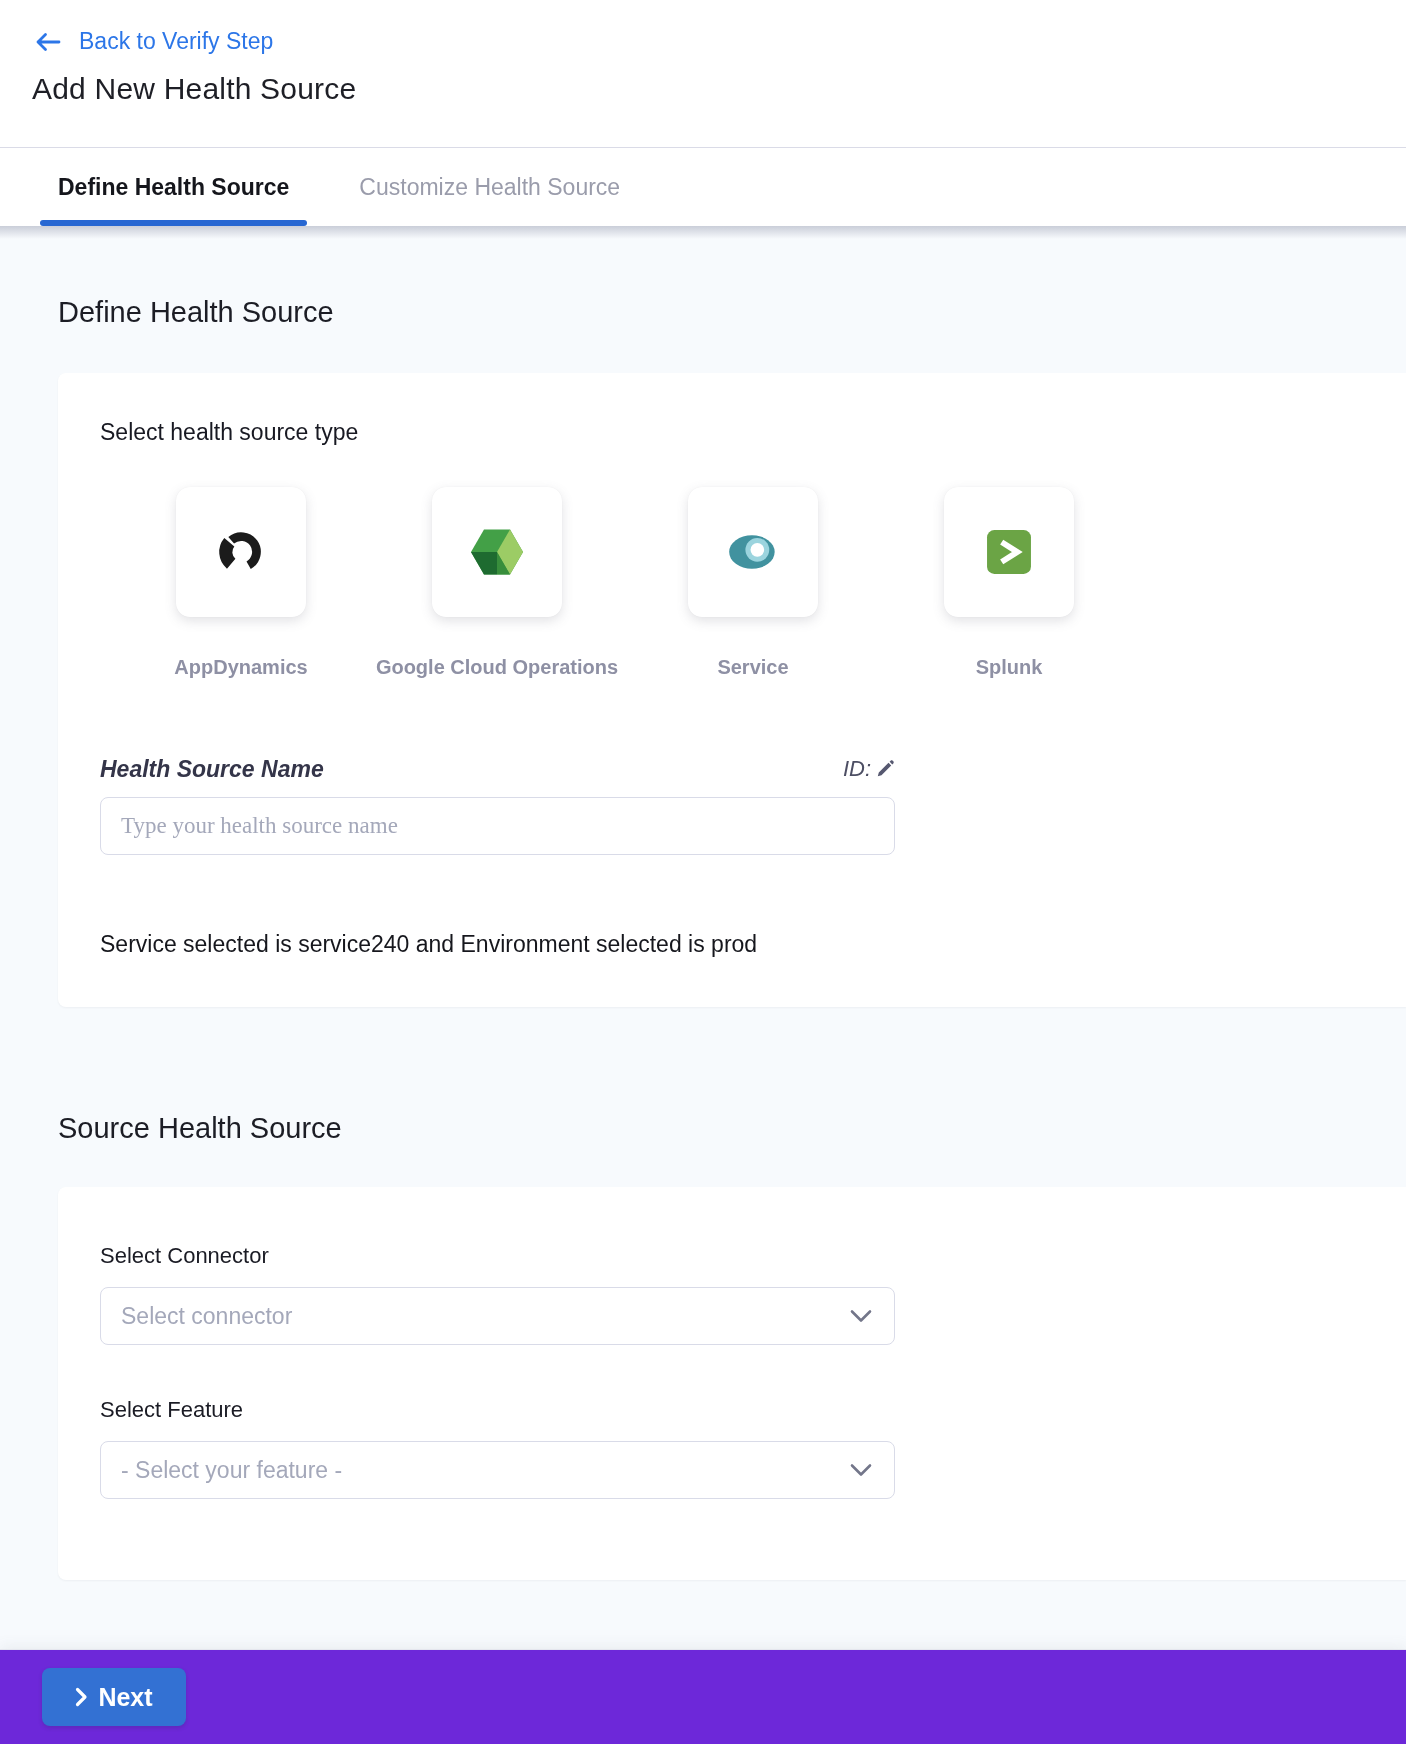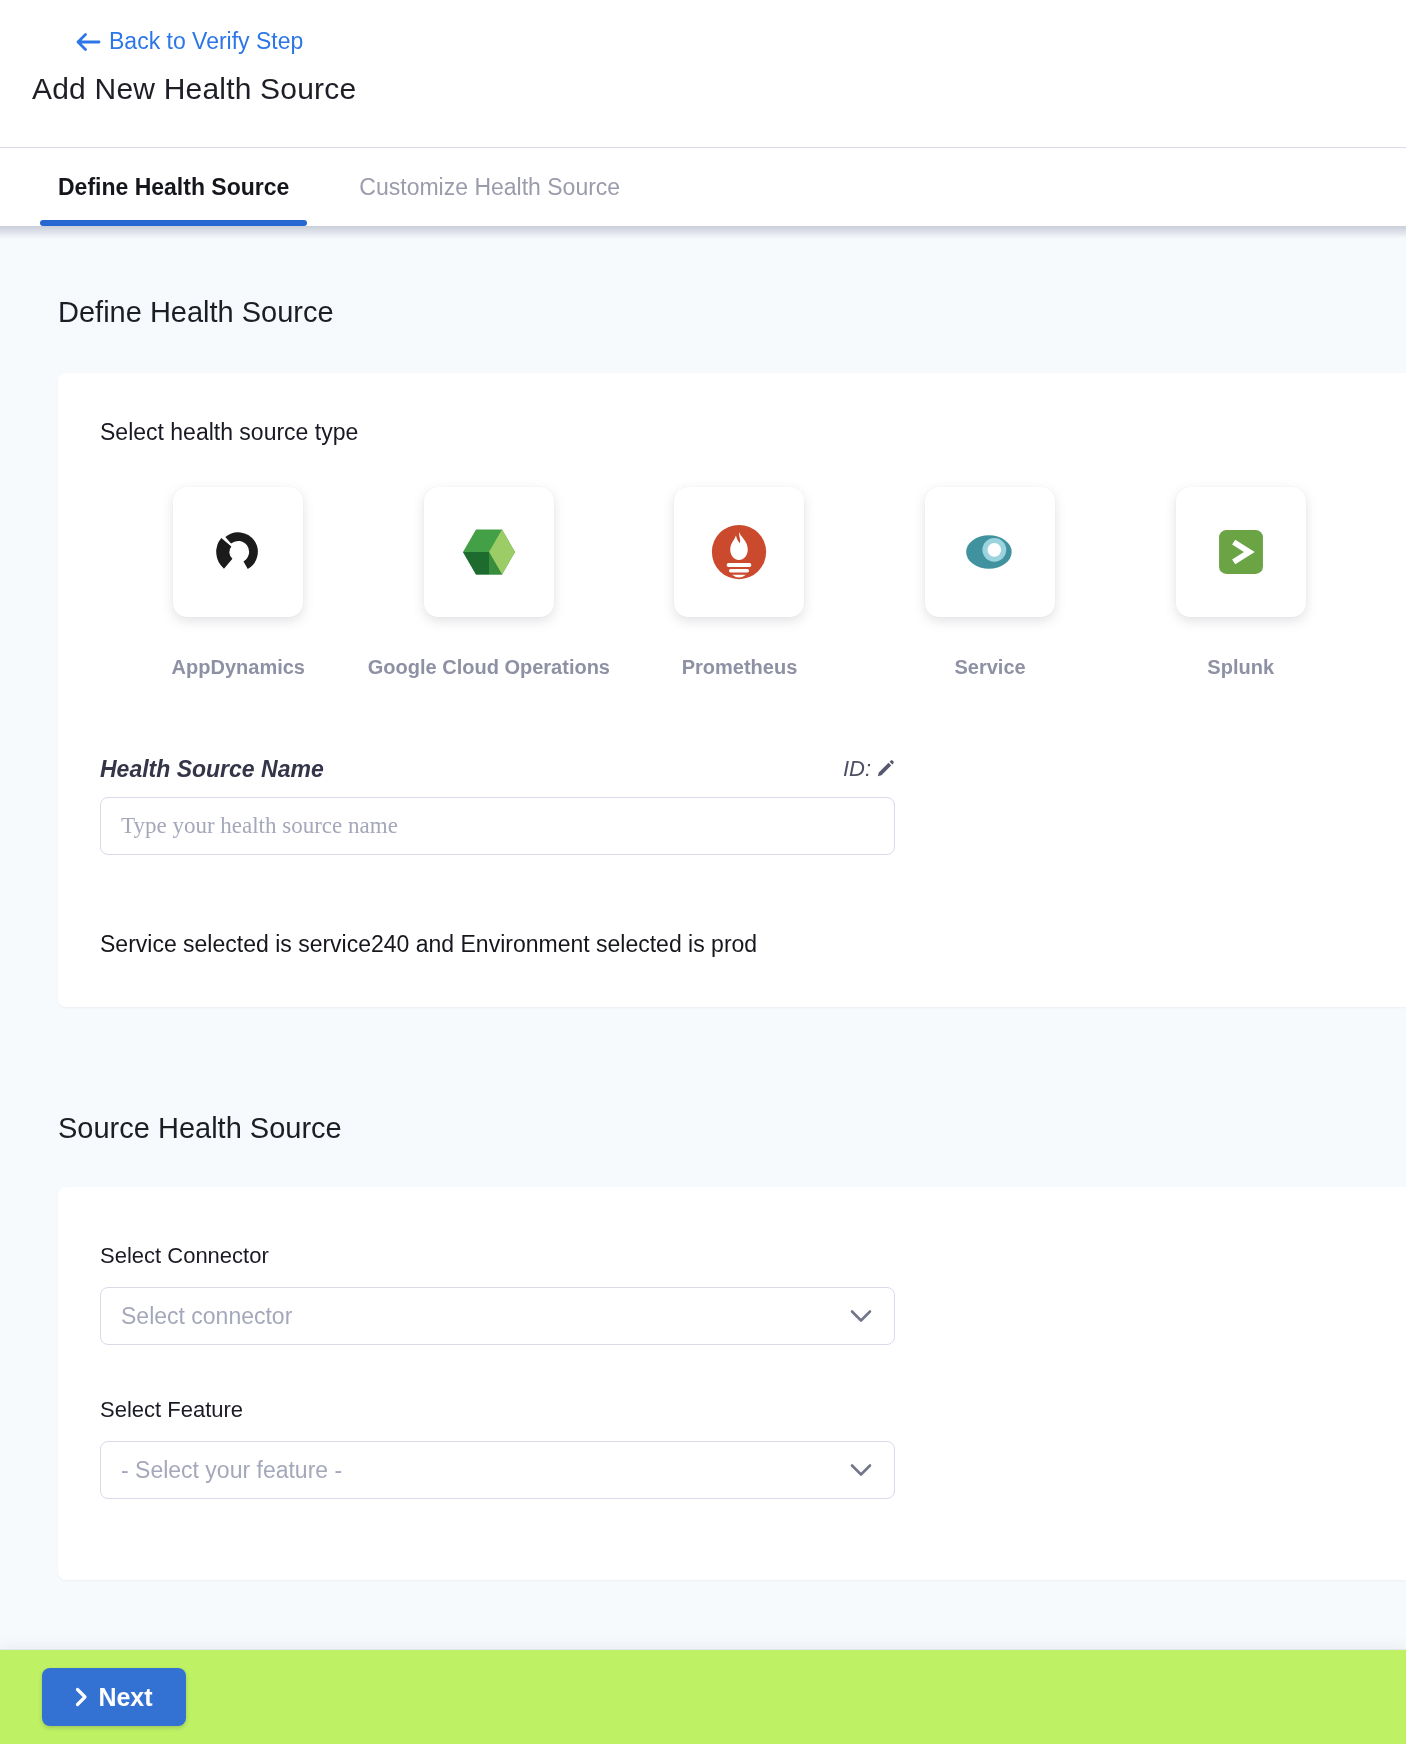--- a/index.html
+++ b/index.html
@@ -1,21 +1,21 @@
 <!DOCTYPE html>
 <html><head>
 <meta charset="utf-8">
 <style>
   * { margin:0; padding:0; box-sizing:border-box; }
   html,body { width:1406px; height:1744px; background:#f7fafd; font-family:"Liberation Sans", sans-serif; overflow:hidden; }
   body { position:relative; }
 
   
   .header { background:#fff; height:148px; border-bottom:1px solid #dadbe7; }
-  .back-row { display:flex; align-items:center; gap:8px; padding:28px 0 0 34px; cursor:pointer; width:max-content;margin-left:40px; }
+  .back-row { display:flex; align-items:center; gap:18px; padding:28px 0 0 34px; cursor:pointer; width:max-content; }
   .back-label { color:#2c76e8; font-size:23px; font-weight:500; }
   .page-title { margin:17px 0 0 32px; font-size:30px; font-weight:400; color:#1e1f26; letter-spacing:.2px; }
 
   
   .tabbar { background:#fff; height:78px; display:flex; align-items:stretch; }
   .tab { position:relative; display:flex; align-items:center; padding:0 18px; cursor:pointer; }
   .tab:first-child { margin-left:40px; }
   .tab + .tab { margin-left:34px; }
   .tab-label { font-size:23px; }
   .tab.active .tab-label { color:#15161c; font-weight:700; }
@@ -56,21 +56,21 @@
   .selection-note { margin-top:76px; font-size:23px; line-height:26px; color:#16171d; }
 
   .field-label { font-size:22px; line-height:26px; color:#1a1b24; }
   .field-label.second { margin-top:52px; }
   .select-box { position:relative; width:795px; height:58px; margin-top:18px; border:1px solid #d9dbe8; border-radius:8px;
                 background:#fff; display:flex; align-items:center; padding:0 56px 0 20px; cursor:pointer; }
   .select-placeholder { font-size:23px; color:#a4a8ba; }
   .select-chevron { position:absolute; right:22px; top:50%; transform:translateY(-50%); }
 
   
-  .footer { position:absolute; left:0; bottom:0; width:100%; height:94px; background:#bef264;
+  .footer { position:absolute; left:0; bottom:0; width:100%; height:94px; background:#6d28d9;
             box-shadow:0 -1px 0 #e4e6ee, 0 -5px 12px rgba(96,97,112,0.08); }
   .next-btn { margin:18px 0 0 42px; width:144px; height:58px; background:#3371d3; border:none; border-radius:8px;
               display:flex; align-items:center; justify-content:center; gap:10px; cursor:pointer;
               box-shadow:0 2px 4px rgba(40,41,61,0.2); }
   .next-label { color:#fff; font-size:25px; font-weight:600; font-family:"Liberation Sans", sans-serif; }
 </style>
 </head>
 <body>
 
 <div class="header">
@@ -116,32 +116,20 @@
         <svg width="52" height="52" viewBox="0 0 44 44">
           <polygon points="0,22 11,3 33,3 44,22 33,41 11,41" fill="#43a047"></polygon>
           <polygon points="0,22 22,22 22,41 11,41" fill="#1e6b30"></polygon>
           <polygon points="22,22 33,3 44,22 33,41" fill="#9ccc65"></polygon>
           <polygon points="22,22 22,41 33,41" fill="#388e3c"></polygon>
         </svg>
       </div>
       <div class="hs-name">Google Cloud Operations</div>
     </div>
 
-    <div class="hs-col">
-      <div class="hs-tile">
-        <svg width="56" height="56" viewBox="0 0 64 64">
-          <circle cx="32" cy="32" r="31" fill="#cb4a2e"></circle>
-          <path d="M32 9 C34 15 42 19 42 29 C42 36 37.5 41 32 41 C26.5 41 22 36 22 29 C22 22 27 18 28.5 13 C29.5 17.5 31 19.5 33 22 C34.5 18 31.5 13 32 9 Z" fill="#fff"></path>
-          <rect x="18" y="44.5" width="28" height="4.5" rx="2" fill="#fff"></rect>
-          <rect x="20.5" y="51.5" width="23" height="4" rx="2" fill="#fff"></rect>
-          <path d="M24 58 Q32 64.5 40 58 Z" fill="#fff"></path>
-        </svg>
-      </div>
-      <div class="hs-name">Prometheus</div>
-    </div>
 
     <div class="hs-col">
       <div class="hs-tile">
         <svg width="52" height="44" viewBox="0 0 48 40">
           <ellipse cx="23" cy="20" rx="21" ry="15.5" fill="#41929f"></ellipse>
           <circle cx="28" cy="18" r="11" fill="#9bd4de"></circle>
           <circle cx="28" cy="18" r="6.3" fill="#ffffff"></circle>
         </svg>
       </div>
       <div class="hs-name">Service</div>

